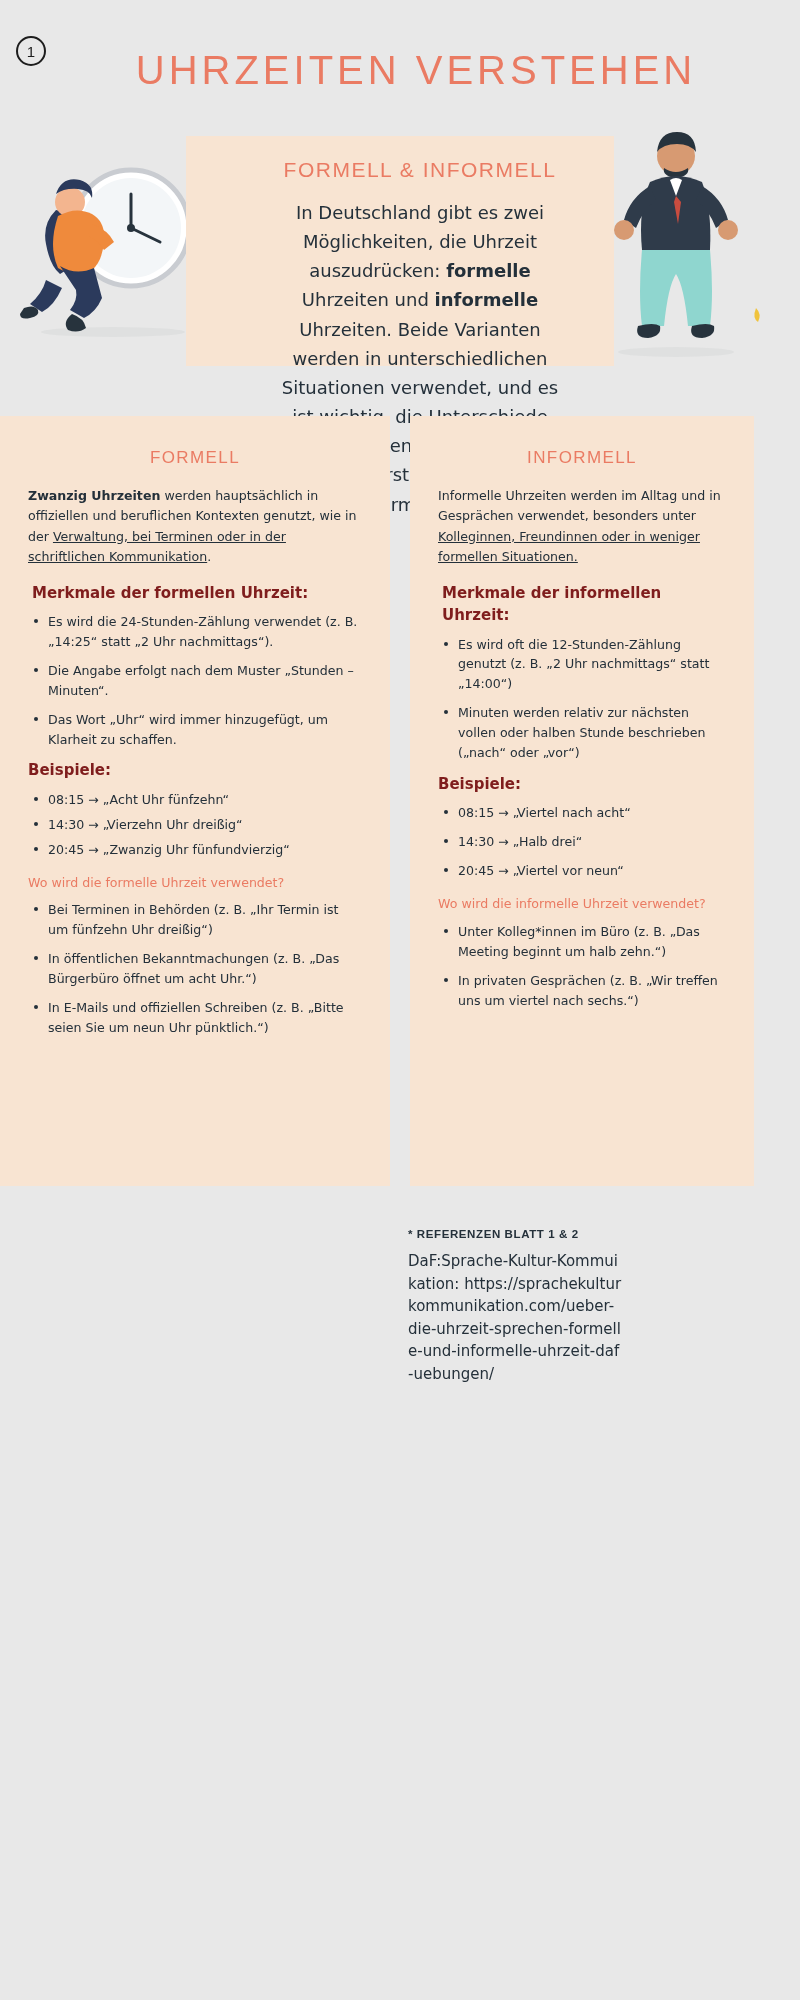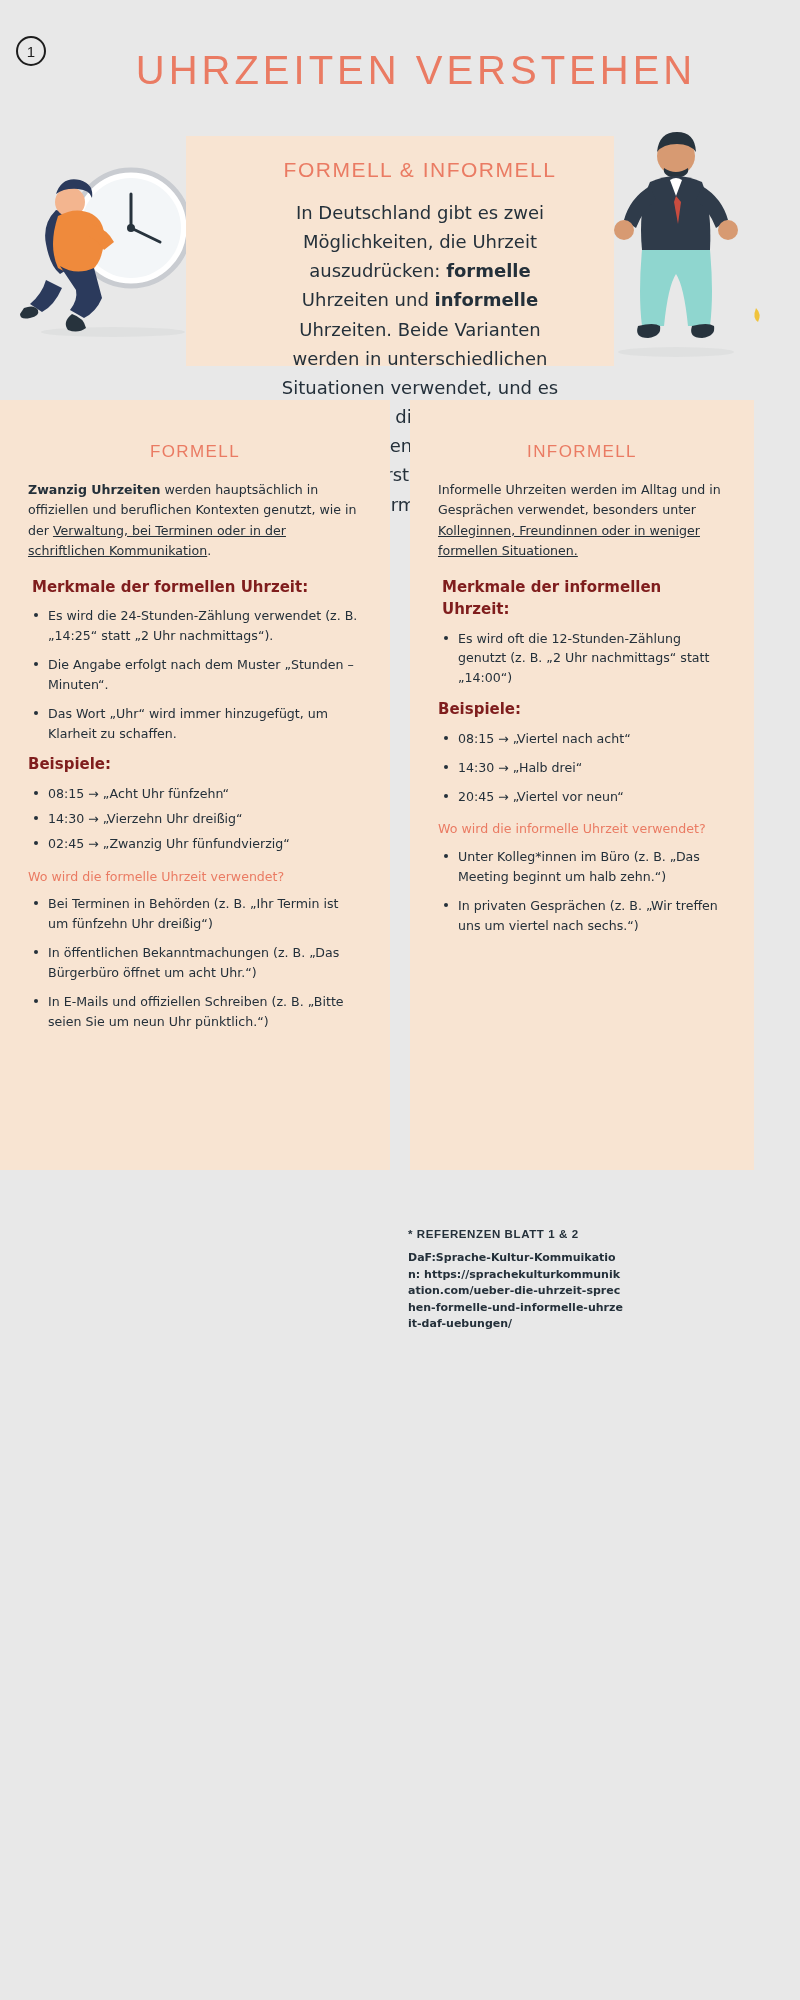--- a/index.html
+++ b/index.html
@@ -92,23 +92,23 @@
   
   .band {
     position: absolute;
     left: 0;
     top: 400px;
     width: 800px;
     height: 770px;
   }
   .col {
     position: absolute;
-    top: 0;
+    top: 16px;
     background: #f8e4d2;
-    padding: 42px 28px 30px 28px;
+    padding: 32px 28px 30px 28px;
   }
   .col-left  { left: 0;   width: 390px; height: 770px; }
   .col-right { left: 410px; width: 344px; height: 770px; }
 
   .col-heading {
     text-align: center;
     font-family: "Liberation Sans", sans-serif;
     font-size: 17px;
     letter-spacing: 1.4px;
     color: #ea7b63;
@@ -169,26 +169,25 @@
   }
   .refs-title {
     font-family: "Liberation Sans", sans-serif;
     font-size: 11.5px;
     font-weight: bold;
     letter-spacing: 0.6px;
     color: #24303a;
     margin-bottom: 10px;
   }
   .refs-body {
-    font-size: 11px;
+    font-size: 15px;
     line-height: 1.5;
     color: #24303a;
     width: 215px;
     word-break: break-all;
-    font-weight: bold;
   }
 </style>
 </head>
 <body>
 
 <div class="page-badge">
   <span>1</span>
 </div>
 
 <div class="title">UHRZEITEN VERSTEHEN</div>
@@ -261,41 +260,42 @@
     <ul class="bullets">
       <li>Es wird die 24-Stunden-Zählung verwendet (z. B. „14:25“ statt „2 Uhr nachmittags“).</li>
       <li>Die Angabe erfolgt nach dem Muster „Stunden – Minuten“.</li>
       <li>Das Wort „Uhr“ wird immer hinzugefügt, um Klarheit zu schaffen.</li>
     </ul>
 
     <div class="sub" style="margin-left:0">Beispiele:</div>
     <ul class="bullets tight">
       <li>08:15 → „Acht Uhr fünfzehn“</li>
       <li>14:30 → „Vierzehn Uhr dreißig“</li>
-      <li>02:45 → „Zwanzig Uhr fünfundvierzig“</li>
+      <li>20:45 → „Zwanzig Uhr fünfundvierzig“</li>
     </ul>
 
     <div class="sub-q">Wo wird die formelle Uhrzeit verwendet?</div>
     <ul class="bullets">
       <li>Bei Terminen in Behörden (z. B. „Ihr Termin ist um fünfzehn Uhr dreißig“)</li>
       <li>In öffentlichen Bekanntmachungen (z. B. „Das Bürgerbüro öffnet um acht Uhr.“)</li>
       <li>In E-Mails und offiziellen Schreiben (z. B. „Bitte seien Sie um neun Uhr pünktlich.“)</li>
     </ul>
   </div>
 
   <div class="col col-right">
     <div class="col-heading">INFORMELL</div>
 
     <div class="para">
       <span>Informelle Uhrzeiten werden im Alltag und in Gesprächen verwendet, besonders unter </span><u>Kolleginnen, Freundinnen oder in weniger formellen Situationen.</u>
     </div>
 
     <div class="sub">Merkmale der informellen Uhrzeit:</div>
     <ul class="bullets">
       <li>Es wird oft die 12-Stunden-Zählung genutzt (z. B. „2 Uhr nachmittags“ statt „14:00“)</li>
+      <li> Minuten werden relativ zur nächsten vollen oder halben Stunde beschrieben („nach“ oder „vor“)</li>
     </ul>
 
     <div class="sub" style="margin-left:0">Beispiele:</div>
     <ul class="bullets">
       <li>08:15 → „Viertel nach acht“</li>
       <li>14:30 → „Halb drei“</li>
       <li>20:45 → „Viertel vor neun“</li>
     </ul>
 
     <div class="sub-q">Wo wird die informelle Uhrzeit verwendet?</div>

